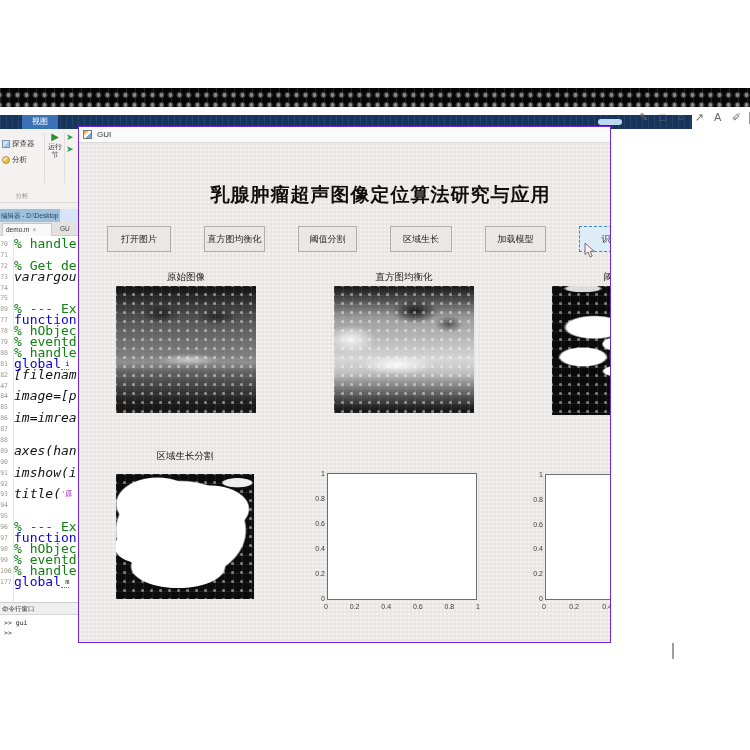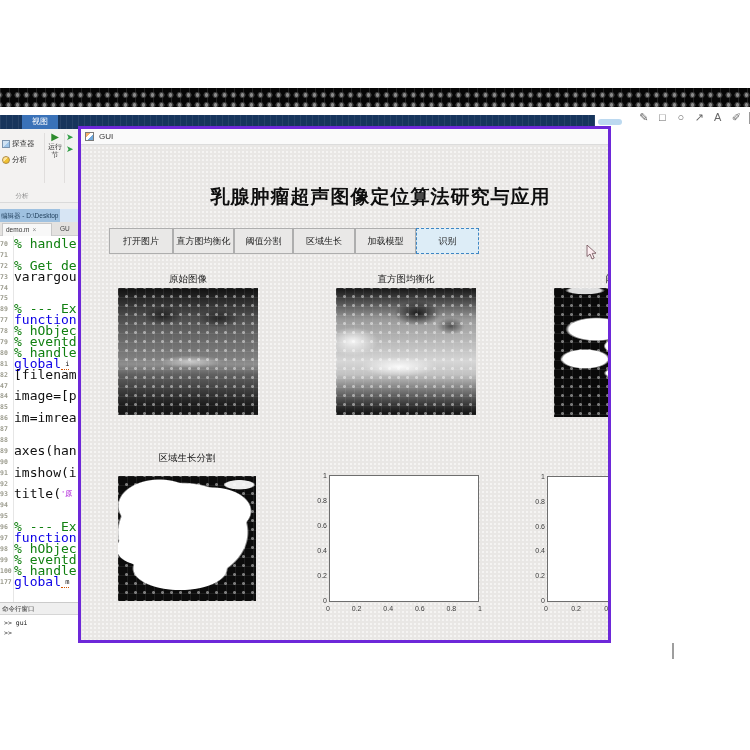--- a/index.html
+++ b/index.html
@@ -13,21 +13,21 @@
     background-image:
       radial-gradient(circle, #8a8a8a 1.5px, rgba(0,0,0,0) 2.1px),
       radial-gradient(circle, #3a3a3a 2.8px, rgba(0,0,0,0) 3.4px),
       linear-gradient(90deg, rgba(90,90,90,.35) 1px, transparent 1px);
     background-size:9px 10px, 9px 10px, 9px 10px;
     background-position:4px 2px, 4px 2px, 0 0;
   }
 
   
   .blue-strip {
-    position:absolute; left:0; top:115px; width:595px; height:14px; background:#17355c;
+    position:absolute; left:0; top:115px; width:692px; height:14px; background:#17355c;
     background-image:linear-gradient(90deg, rgba(255,255,255,.07) 1px, transparent 1px);
     background-size:6px 6px; z-index:1;
   }
   .view-tab-chip {
     position:absolute; left:22px; top:0; width:36px; height:14px; background:#3a72b8;
     color:#fff; font-size:8px; line-height:14px; text-align:center;
   }
   .strip-pill { position:absolute; left:598px; top:4px; width:24px; height:6px; background:#bcd9f0; border-radius:3px; }
 
   
@@ -59,43 +59,43 @@
 
   .tab-bar { position:absolute; left:0; top:93px; width:78px; height:14px; background:#e4e2e0; border-bottom:1px solid #cfcfcf; }
   .ed-tab { position:absolute; top:1px; height:13px; font-size:6.5px; color:#333; line-height:12px; }
   .ed-tab.active { left:2px; width:50px; background:#f8f8f8; border:1px solid #c8c8c8; border-bottom:none; padding-left:3px; }
   .ed-tab.active .close { color:#888; padding-left:3px; }
   .ed-tab.other { left:56px; width:22px; padding-left:4px; color:#444; }
 
   .code-area { position:absolute; left:0; top:107px; width:78px; height:366px; background:#fff; padding-top:3px; overflow:hidden; }
   .code-area::before { content:""; position:absolute; left:13px; top:0; bottom:0; width:1px; background:#e6e6e6; }
   .cl { display:flex; height:10.9px; line-height:10.9px; }
-  .cl .num { width:11px; padding-right:3px; font-size:6.5px; color:#9b9b8d; font-family:"DejaVu Sans Mono", monospace;font-weight:bold; }
+  .cl .num { width:11px; text-align:right; padding-right:3px; font-size:6.5px; color:#9b9b8d; font-family:"DejaVu Sans Mono", monospace; }
   .cl .src { font-size:13px; white-space:pre; font-family:"DejaVu Sans Mono", monospace; padding-left:3px; }
   .cl .src2 { font-size:7px; white-space:pre; font-family:"DejaVu Sans Mono", monospace; }
-  .comment { color:#118011; } .keyword { color:#0d00e6; } .plain { color:#111; }
+  .comment { color:#118011; } .keyword { color:#0d00e6; } .plain { color:#111;font-style:italic; }
   .string { color:#a709d5; } .warn { color:#111; border-bottom:1px dotted #d35400; }
 
   .cmd-header { position:absolute; left:0; top:473px; width:78px; height:13px; background:#efefef; border-top:1px solid #cbcbcb; border-bottom:1px solid #d6d6d6; font-size:6.5px; color:#333; line-height:12px; padding-left:2px; }
   .cmd-body { position:absolute; left:0; top:486px; width:78px; height:43px; background:#fff; padding:3px 0 0 4px; }
   .cmd-line { font-family:"DejaVu Sans Mono", monospace; font-size:6.5px; color:#222; line-height:10px; white-space:pre; }
 
   
-  .gui-window { position:absolute; left:78px; top:126px; width:533px; height:517px; background:#e9e7e5; border:3px solid #6d28d9; z-index:5;text-decoration:underline; }
+  .gui-window { position:absolute; left:78px; top:126px; width:533px; height:517px; background:#e9e7e5; border:1px solid #6d28d9; z-index:5;text-decoration:underline; }
   .gui-titlebar { position:absolute; left:0; top:0; right:0; height:16px; background:#fafafa; border-bottom:1px solid #dcdcdc; display:flex; align-items:center; }
   .fig-icon { width:9px; height:9px; margin-left:4px; border:1px solid #7a7a7a; background:linear-gradient(135deg,#f6b26b 30%,#ffffff 30% 60%,#6fa8dc 60%); }
   .gui-title { font-size:8px; color:#333; padding-left:5px; }
   .gui-client { position:absolute; left:0; top:17px; right:0; bottom:0; background-color:#e9e7e5;
     background-image:radial-gradient(circle, rgba(255,255,255,.55) .7px, rgba(255,255,255,0) 1.2px);
     background-size:4px 4px; overflow:hidden;padding-left:36px; }
 
   .gui-heading { position:absolute; left:0; right:0; top:38px; text-align:center; padding-left:72px;
     font-family:"Liberation Serif", serif; font-weight:bold; font-size:19px; letter-spacing:1px; color:#0e0e0e; }
 
-  .btn-row { position:absolute; left:28px; top:82px; width:535px; height:27px; display:flex; }
+  .btn-row { position:absolute; left:28px; top:82px; width:535px; height:27px; display:flex; justify-content:space-between; }
   .gbtn { height:26px; background:#e9e8e7; border:1px solid #aeaeae; font-size:9px; color:#222; text-align:center; line-height:24px; font-family:"Liberation Sans", sans-serif; }
   .gbtn.w1{width:64px}.gbtn.w2{width:61px}.gbtn.w3{width:59px}.gbtn.w4{width:62px}.gbtn.w5{width:61px}.gbtn.w6{width:63px}
   .gbtn.focused { background:#ddedf7; border:1px dashed #3f87c4; }
 
   .panel-title { position:absolute; font-size:9.5px; color:#1a1a1a; text-align:center; height:12px; line-height:12px; }
   .pt1 { left:37px;  top:127px; width:140px; }
   .pt2 { left:255px; top:127px; width:140px; }
   .pt3 { left:473px; top:127px; width:141px; }
   .pt4 { left:37px;  top:306px; width:138px; }
 

